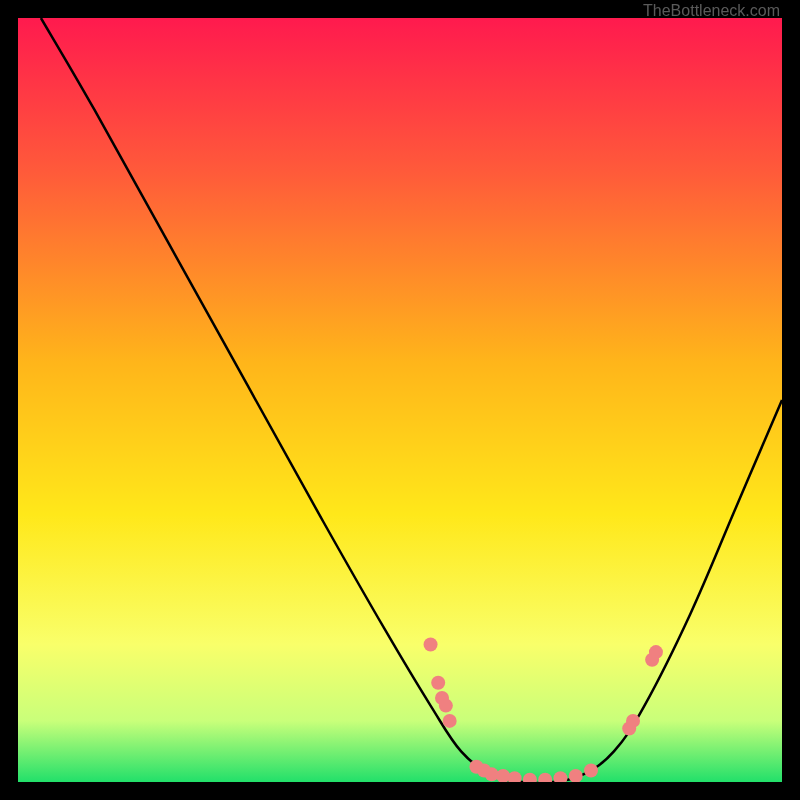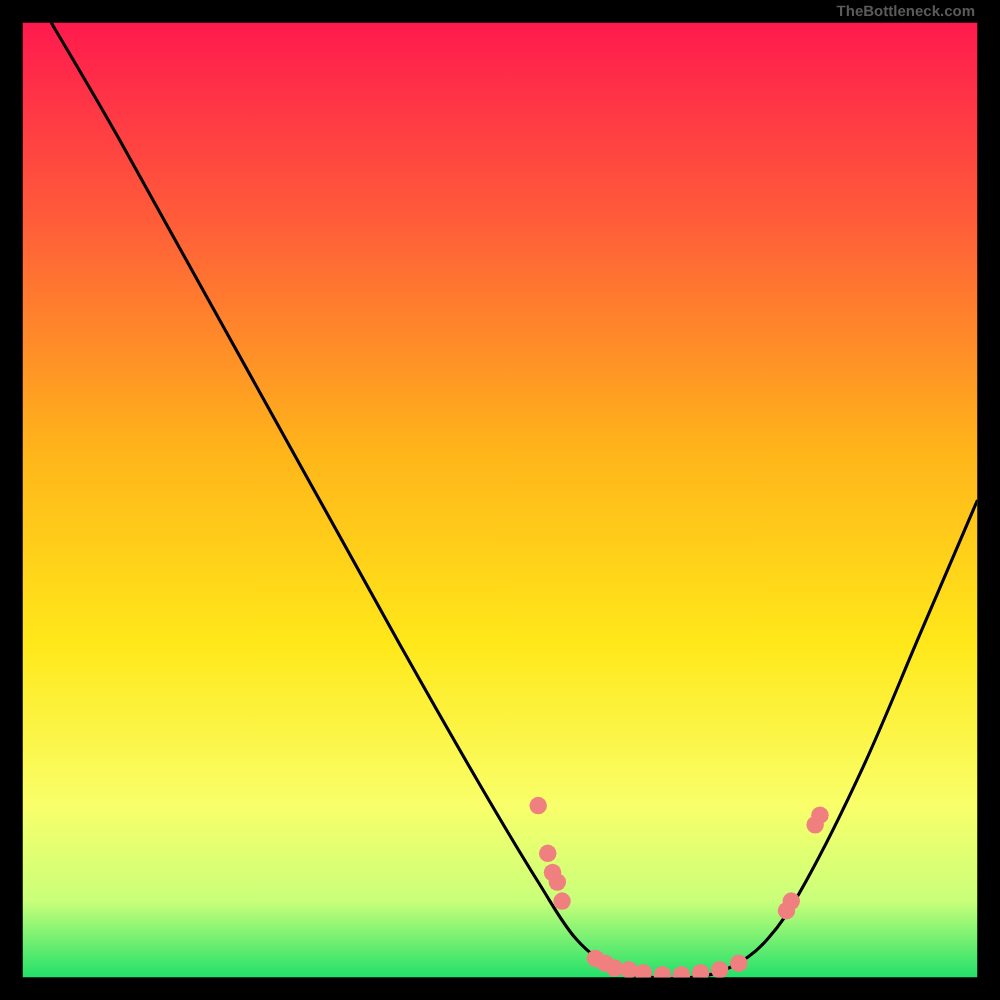--- a/index.html
+++ b/index.html
@@ -15,22 +15,22 @@
     position: absolute;
     left: 18px;
     top: 18px;
     width: 764px;
     height: 764px;
   }
   .watermark {
     position: absolute;
     top: 2px;
     right: 20px;
-    font-size: 12px;
-    font-weight: bold;
+    font-size: 16px;
+    font-weight: normal;
     color: #5a5a5a;
     z-index: 10;
   }
   svg {
     display: block;
   }
 </style>
 </head>
 <body>
 

